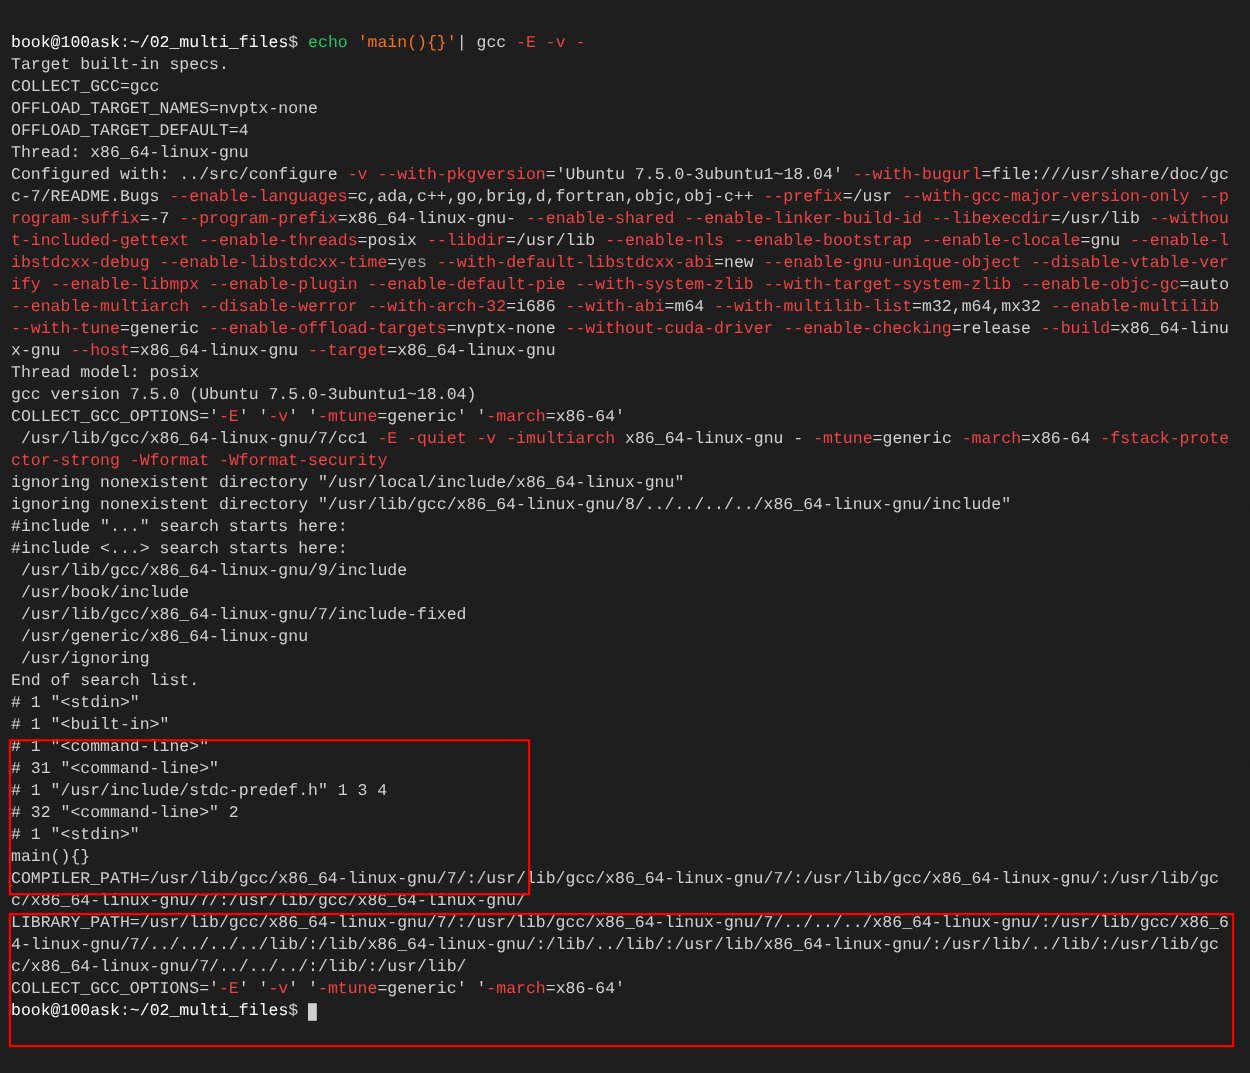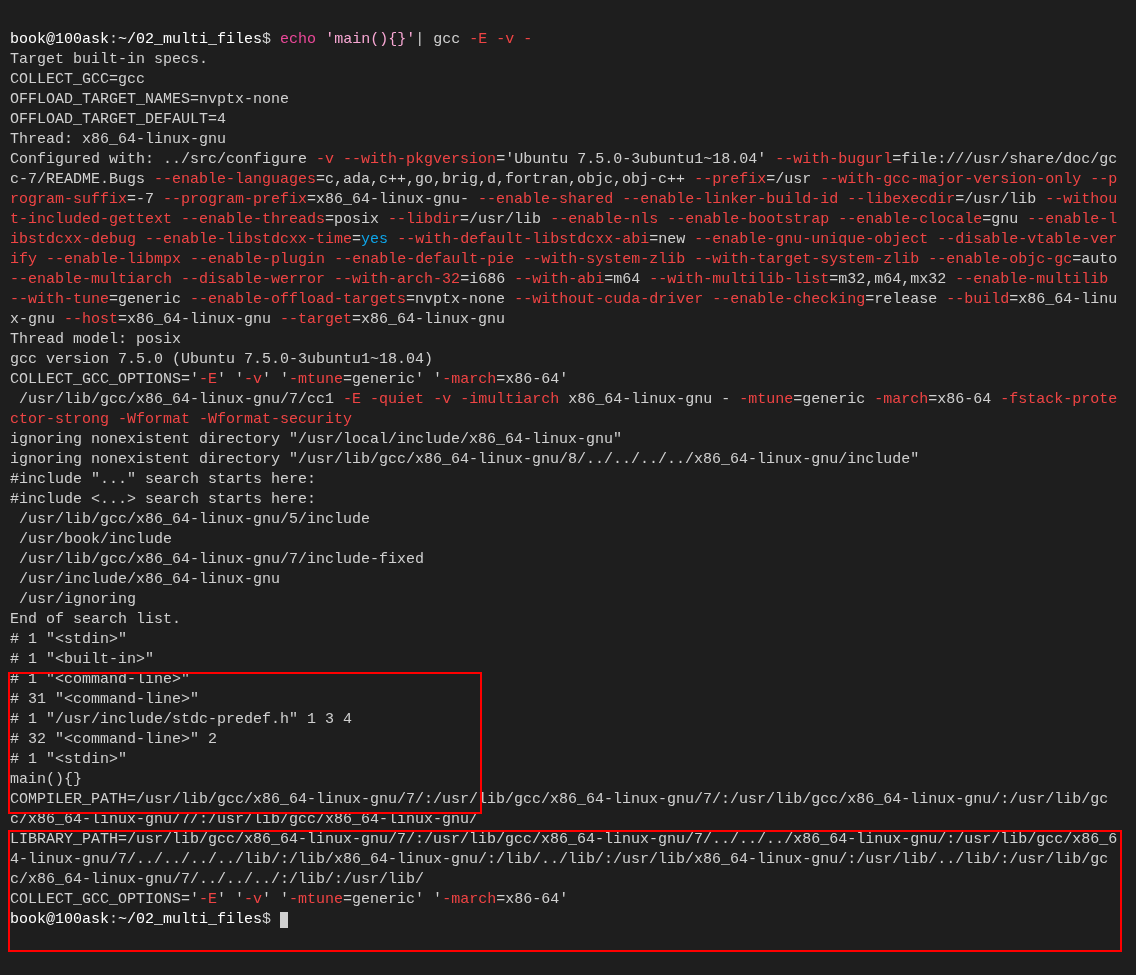--- a/index.html
+++ b/index.html
@@ -13,24 +13,24 @@
     width: 1136px;
   }
   .terminal {
     padding: 10px 10px 10px 10px;
     white-space: pre-wrap;
     word-break: break-all;
     position: relative;
   }
   .prompt-user { color: #ffffff; }
   .prompt-path { color: #ffffff; }
-  .cmd-echo { color: #ec4899; }
-  .cmd-str { color: #f9a8d4; }
+  .cmd-echo { color: #22c55e; }
+  .cmd-str { color: #f97316; }
   .opt { color: #ef4444; }
-  .val-yellow { color: #0ea5e9; }
+  .val-yellow { color: #a3a3a3; }
   .box1 {
     position: absolute;
     border: 2px solid #ff0000;
     left: 8px;
     top: 672px;
     width: 470px;
     height: 138px;
     pointer-events: none;
   }
   .box2 {
@@ -71,24 +71,24 @@
 <span>Thread: x86_64-linux-gnu</span>
 <span>Configured with: ../src/configure </span><span class="opt">-v</span><span> </span><span class="opt">--with-pkgversion</span><span>='Ubuntu 7.5.0-3ubuntu1~18.04' </span><span class="opt">--with-bugurl</span><span>=file:///usr/share/doc/gcc-7/README.Bugs </span><span class="opt">--enable-languages</span><span>=c,ada,c++,go,brig,d,fortran,objc,obj-c++ </span><span class="opt">--prefix</span><span>=/usr </span><span class="opt">--with-gcc-major-version-only</span><span> </span><span class="opt">--program-suffix</span><span>=-7 </span><span class="opt">--program-prefix</span><span>=x86_64-linux-gnu- </span><span class="opt">--enable-shared</span><span> </span><span class="opt">--enable-linker-build-id</span><span> </span><span class="opt">--libexecdir</span><span>=/usr/lib </span><span class="opt">--without-included-gettext</span><span> </span><span class="opt">--enable-threads</span><span>=posix </span><span class="opt">--libdir</span><span>=/usr/lib </span><span class="opt">--enable-nls</span><span> </span><span class="opt">--enable-bootstrap</span><span> </span><span class="opt">--enable-clocale</span><span>=gnu </span><span class="opt">--enable-libstdcxx-debug</span><span> </span><span class="opt">--enable-libstdcxx-time</span><span>=</span><span class="val-yellow">yes</span><span> </span><span class="opt">--with-default-libstdcxx-abi</span><span>=new </span><span class="opt">--enable-gnu-unique-object</span><span> </span><span class="opt">--disable-vtable-verify</span><span> </span><span class="opt">--enable-libmpx</span><span> </span><span class="opt">--enable-plugin</span><span> </span><span class="opt">--enable-default-pie</span><span> </span><span class="opt">--with-system-zlib</span><span> </span><span class="opt">--with-target-system-zlib</span><span> </span><span class="opt">--enable-objc-gc</span><span>=auto </span><span class="opt">--enable-multiarch</span><span> </span><span class="opt">--disable-werror</span><span> </span><span class="opt">--with-arch-32</span><span>=i686 </span><span class="opt">--with-abi</span><span>=m64 </span><span class="opt">--with-multilib-list</span><span>=m32,m64,mx32 </span><span class="opt">--enable-multilib</span><span> </span><span class="opt">--with-tune</span><span>=generic </span><span class="opt">--enable-offload-targets</span><span>=nvptx-none </span><span class="opt">--without-cuda-driver</span><span> </span><span class="opt">--enable-checking</span><span>=release </span><span class="opt">--build</span><span>=x86_64-linux-gnu </span><span class="opt">--host</span><span>=x86_64-linux-gnu </span><span class="opt">--target</span><span>=x86_64-linux-gnu</span>
 <span>Thread model: posix</span>
 <span>gcc version 7.5.0 (Ubuntu 7.5.0-3ubuntu1~18.04)</span>
 <span>COLLECT_GCC_OPTIONS='</span><span class="opt">-E</span><span>' '</span><span class="opt">-v</span><span>' '</span><span class="opt">-mtune</span><span>=generic' '</span><span class="opt">-march</span><span>=x86-64'</span>
 <span> /usr/lib/gcc/x86_64-linux-gnu/7/cc1 </span><span class="opt">-E</span><span> </span><span class="opt">-quiet</span><span> </span><span class="opt">-v</span><span> </span><span class="opt">-imultiarch</span><span> x86_64-linux-gnu - </span><span class="opt">-mtune</span><span>=generic </span><span class="opt">-march</span><span>=x86-64 </span><span class="opt">-fstack-protector-strong</span><span> </span><span class="opt">-Wformat</span><span> </span><span class="opt">-Wformat-security</span>
 <span>ignoring nonexistent directory "/usr/local/include/x86_64-linux-gnu"</span>
 <span>ignoring nonexistent directory "/usr/lib/gcc/x86_64-linux-gnu/8/../../../../x86_64-linux-gnu/include"</span>
 <span>#include "..." search starts here:</span>
 <span>#include &lt;...&gt; search starts here:</span>
-<span> /usr/lib/gcc/x86_64-linux-gnu/5/include</span>
+<span> /usr/lib/gcc/x86_64-linux-gnu/9/include</span>
 <span> /usr/book/include</span>
 <span> /usr/lib/gcc/x86_64-linux-gnu/7/include-fixed</span>
-<span> /usr/include/x86_64-linux-gnu</span>
+<span> /usr/generic/x86_64-linux-gnu</span>
 <span> /usr/ignoring</span>
 <span>End of search list.</span>
 <span># 1 "&lt;stdin&gt;"</span>
 <span># 1 "&lt;built-in&gt;"</span>
 <span># 1 "&lt;command-line&gt;"</span>
 <span># 31 "&lt;command-line&gt;"</span>
 <span># 1 "/usr/include/stdc-predef.h" 1 3 4</span>
 <span># 32 "&lt;command-line&gt;" 2</span>
 <span># 1 "&lt;stdin&gt;"</span>
 <span>main(){}</span>

